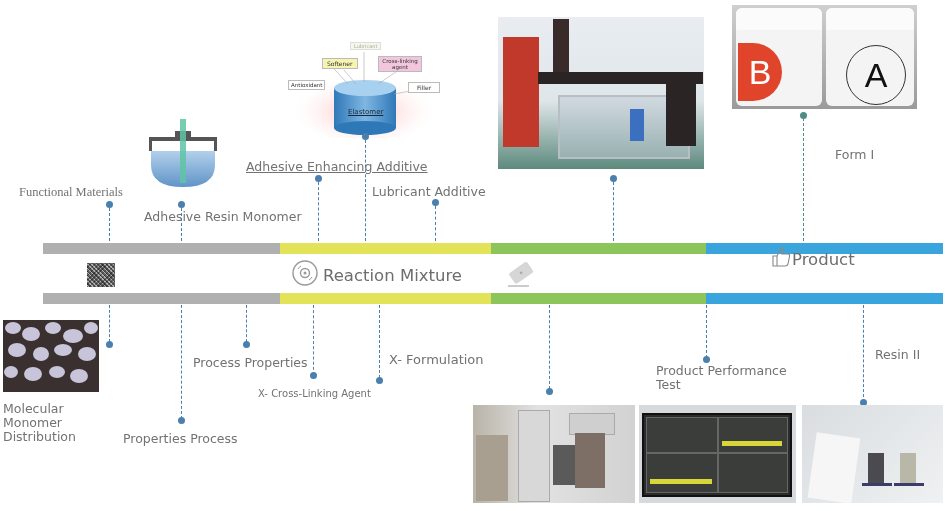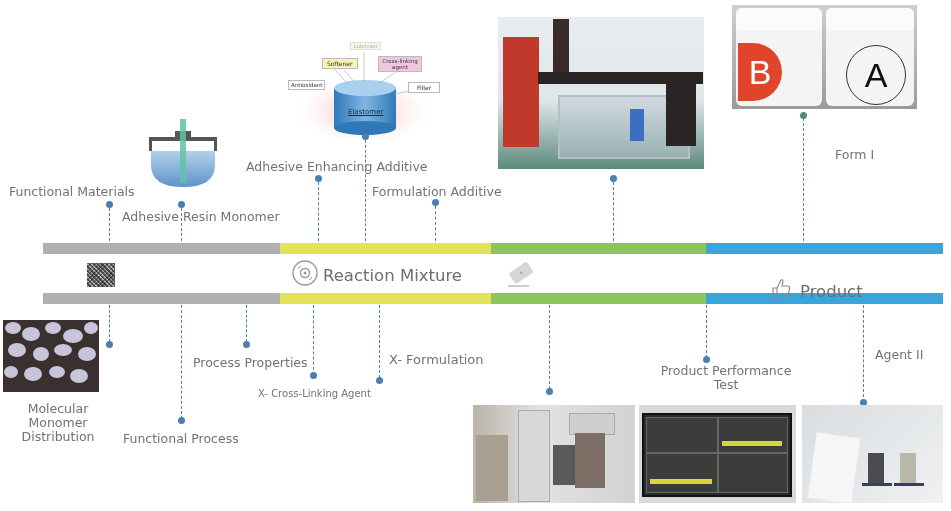--- a/index.html
+++ b/index.html
@@ -1,19 +1,19 @@
 <!DOCTYPE html>
 <html><head>
 <meta charset="utf-8">
 <style>
   html,body{margin:0;padding:0;background:#ffffff;}
   body{width:951px;height:511px;position:relative;overflow:hidden;font-family:"DejaVu Sans","Liberation Sans",sans-serif;color:#6b6b6b;}
   .abs{position:absolute;}
   .lbl{position:absolute;font-size:12.5px;color:#727272;white-space:nowrap;line-height:14px;}
-  .lbl.multi{white-space:normal;text-align:center;}
+  .lbl.multi{white-space:normal;}
   .dot{position:absolute;width:7px;height:7px;border-radius:50%;background:#4a7fae;}
   .vline{position:absolute;width:0;border-left:1.3px dashed #4a7fae;}
   .bar{position:absolute;height:11px;}
   .stage{position:absolute;top:260px;height:30px;display:flex;align-items:center;}
   .stage-label{font-size:16.5px;color:#6d6d6d;white-space:nowrap;}
   .photo{position:absolute;overflow:hidden;}
 </style>
 </head>
 <body>
 
@@ -103,24 +103,24 @@
 
 <div class="vline" style="left:435px;top:206px;height:35px;"></div>
 <div class="dot" style="left:432px;top:199px;"></div>
 
 <div class="vline" style="left:613px;top:182px;height:59px;"></div>
 <div class="dot" style="left:610px;top:175px;"></div>
 
 <div class="vline" style="left:803px;top:118px;height:123px;border-color:#4f8c85;"></div>
 <div class="dot" style="left:800px;top:112px;background:#4f8c85;"></div>
 
-<span class="lbl" style="left:9px;top:185px;">Functional Materials</span>
-<span class="lbl" style="left:122px;top:210px;">Adhesive Resin Monomer</span>
-<span class="lbl" style="left:246px;top:160px;">Adhesive Enhancing Additive</span>
-<span class="lbl" style="left:372px;top:185px;">Formulation  Additive</span>
+<span class="lbl" style="left:19px;top:185px;font-family:Liberation Serif, serif;">Functional Materials</span>
+<span class="lbl" style="left:144px;top:210px;">Adhesive Resin Monomer</span>
+<span class="lbl" style="left:246px;top:160px;text-decoration:underline;">Adhesive Enhancing Additive</span>
+<span class="lbl" style="left:372px;top:185px;">Lubricant  Additive</span>
 <span class="lbl" style="left:835px;top:148px;">Form I</span>
 
 <div class="bar" style="left:43px;top:243px;width:237px;background:#b0b0b0;"></div>
 <div class="bar" style="left:280px;top:243px;width:211px;background:#e3e35a;"></div>
 <div class="bar" style="left:491px;top:243px;width:215px;background:#8cc65a;"></div>
 <div class="bar" style="left:706px;top:243px;width:237px;background:#3aa5dc;"></div>
 
 <div class="bar" style="left:43px;top:293px;width:237px;background:#b0b0b0;"></div>
 <div class="bar" style="left:280px;top:293px;width:211px;background:#e3e35a;"></div>
 <div class="bar" style="left:491px;top:293px;width:215px;background:#8cc65a;"></div>
@@ -145,21 +145,21 @@
   <span style="display:inline-block;margin-right:24px;">
     <svg width="30" height="30" viewBox="0 0 30 30">
         <g transform="rotate(-35 15 15)">
           <rect x="5" y="9" width="22" height="13" rx="2" fill="#d6d6d6"></rect>
           <circle cx="16" cy="15.5" r="1.3" fill="#aaa"></circle>
         </g>
         <line x1="3" y1="28" x2="24" y2="28" stroke="#bbb" stroke-width="1.5"></line>
       </svg>
   </span>
 </div>
-<div class="stage" style="left:771px;top:276px;gap:8px;">
+<div class="stage" style="left:771px;top:244px;">
   <span style="display:inline-block;margin-right:1px;">
     <svg width="20" height="22" viewBox="0 0 20 22">
         <path d="M2 10 L6 10 L6 20 L2 20 Z M6 10 L10 2 Q12 1 12 4 L11 8 L17 8 Q19 8 18.5 10.5 L17 18 Q16.5 20 14 20 L6 20" fill="none" stroke="#888" stroke-width="1.1"></path>
       </svg>
   </span>
   <span class="stage-label">Product</span>
 </div>
 
 <div class="vline" style="left:109px;top:305px;height:37px;"></div>
 <div class="dot" style="left:106px;top:341px;"></div>
@@ -182,23 +182,23 @@
 <div class="vline" style="left:706px;top:305px;height:53px;"></div>
 <div class="dot" style="left:703px;top:356px;"></div>
 
 <div class="vline" style="left:863px;top:305px;height:97px;"></div>
 <div class="dot" style="left:860px;top:399px;"></div>
 
 <span class="lbl" style="left:193px;top:356px;">Process Properties</span>
 <span class="lbl" style="left:258px;top:387px;font-size:10px;">X- Cross-Linking Agent</span>
 <span class="lbl" style="left:389px;top:353px;font-size:13px;">X- Formulation</span>
 <span class="lbl multi" style="left:3px;top:402px;width:110px;">Molecular Monomer Distribution</span>
-<span class="lbl" style="left:123px;top:432px;">Functional  Process</span>
+<span class="lbl" style="left:123px;top:432px;">Properties  Process</span>
 <span class="lbl multi" style="left:656px;top:364px;width:140px;">Product  Performance Test</span>
-<span class="lbl" style="left:875px;top:348px;">Agent II</span>
+<span class="lbl" style="left:875px;top:348px;">Resin II</span>
 
 <div class="photo" style="left:3px;top:320px;width:96px;height:72px;background:#3a3030;">
   <svg width="96" height="72" viewBox="0 0 96 72">
     <g fill="#c8c4da">
       <ellipse cx="10" cy="8" rx="8" ry="6"></ellipse>
         <ellipse cx="28" cy="14" rx="9" ry="7"></ellipse>
         <ellipse cx="50" cy="8" rx="8" ry="6"></ellipse>
         <ellipse cx="70" cy="16" rx="10" ry="7"></ellipse>
         <ellipse cx="88" cy="8" rx="7" ry="6"></ellipse>
       <ellipse cx="14" cy="30" rx="9" ry="7"></ellipse>

